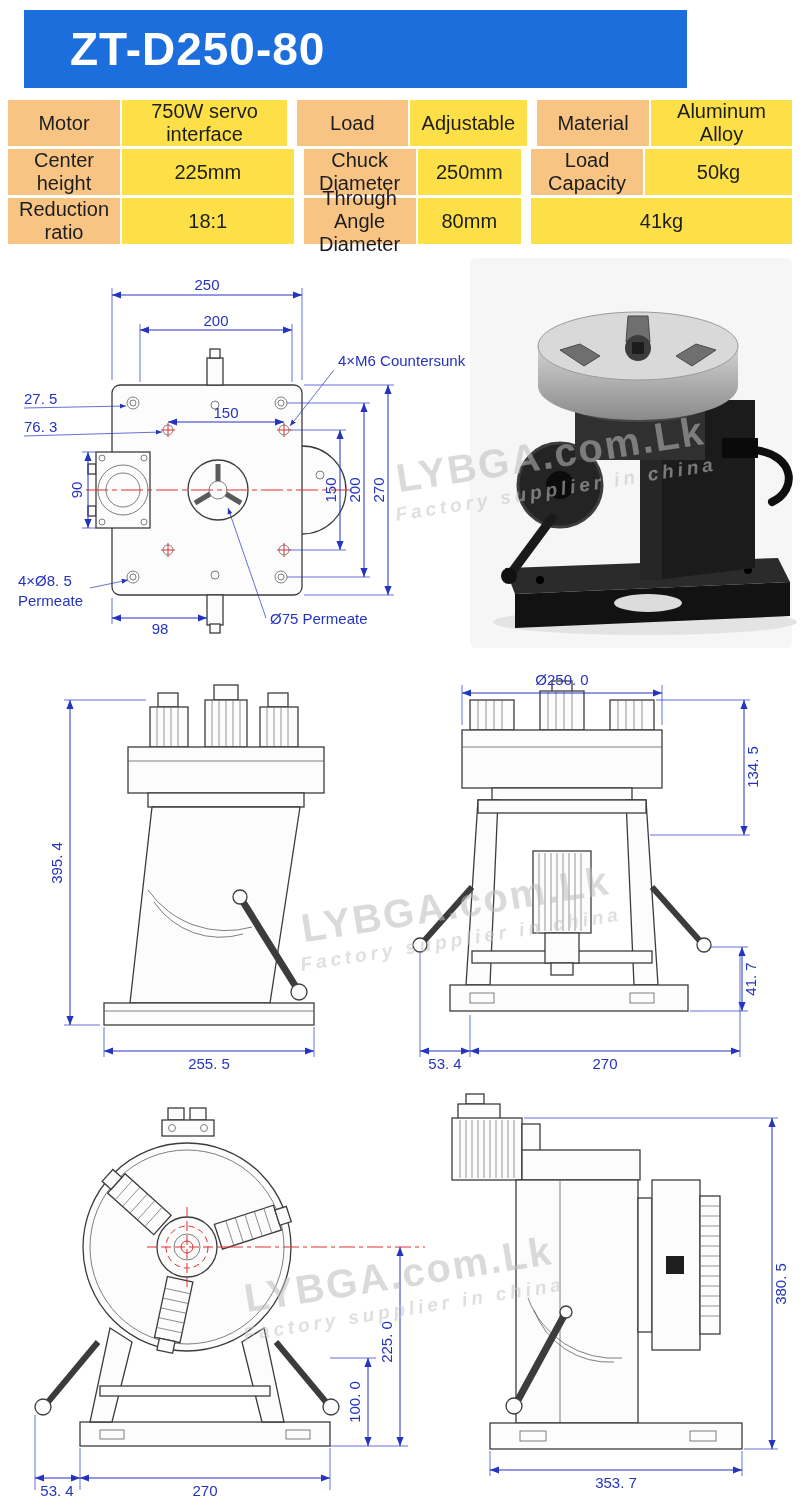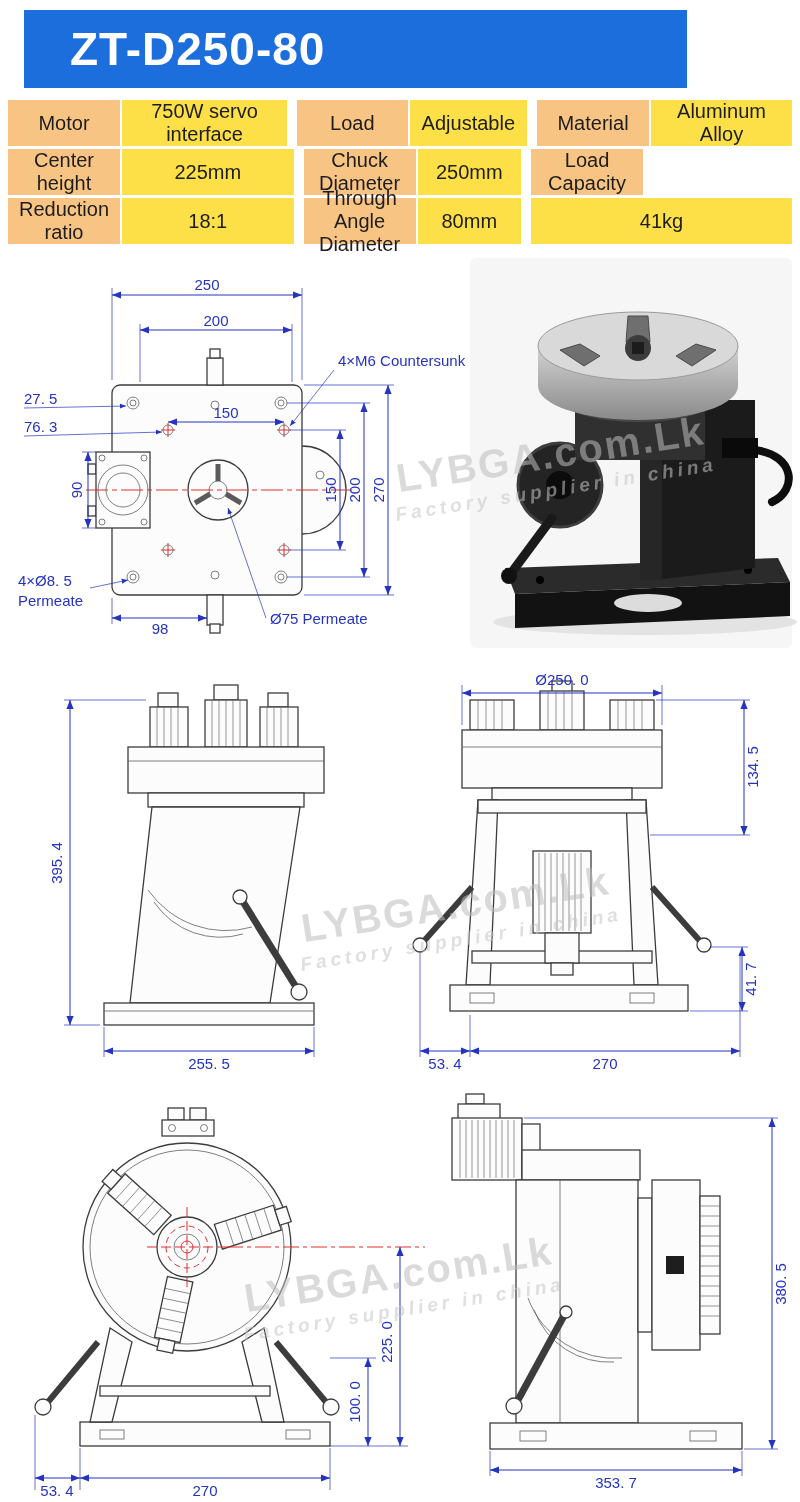--- a/index.html
+++ b/index.html
@@ -64,20 +64,21 @@
     <div class="spec-group g1">
       <div class="spec-label">Center height</div>
       <div class="spec-value">225mm</div>
     </div>
     <div class="spec-group g2">
       <div class="spec-label">Chuck Diameter</div>
       <div class="spec-value">250mm</div>
     </div>
     <div class="spec-group g3">
       <div class="spec-label">Load Capacity</div>
+      <div class="spec-value">50kg</div>
     </div>
   </div>
   <div class="spec-row">
     <div class="spec-group g1">
       <div class="spec-label">Reduction ratio</div>
       <div class="spec-value">18:1</div>
     </div>
     <div class="spec-group g2">
       <div class="spec-label">Through Angle Diameter</div>
       <div class="spec-value">80mm</div>

